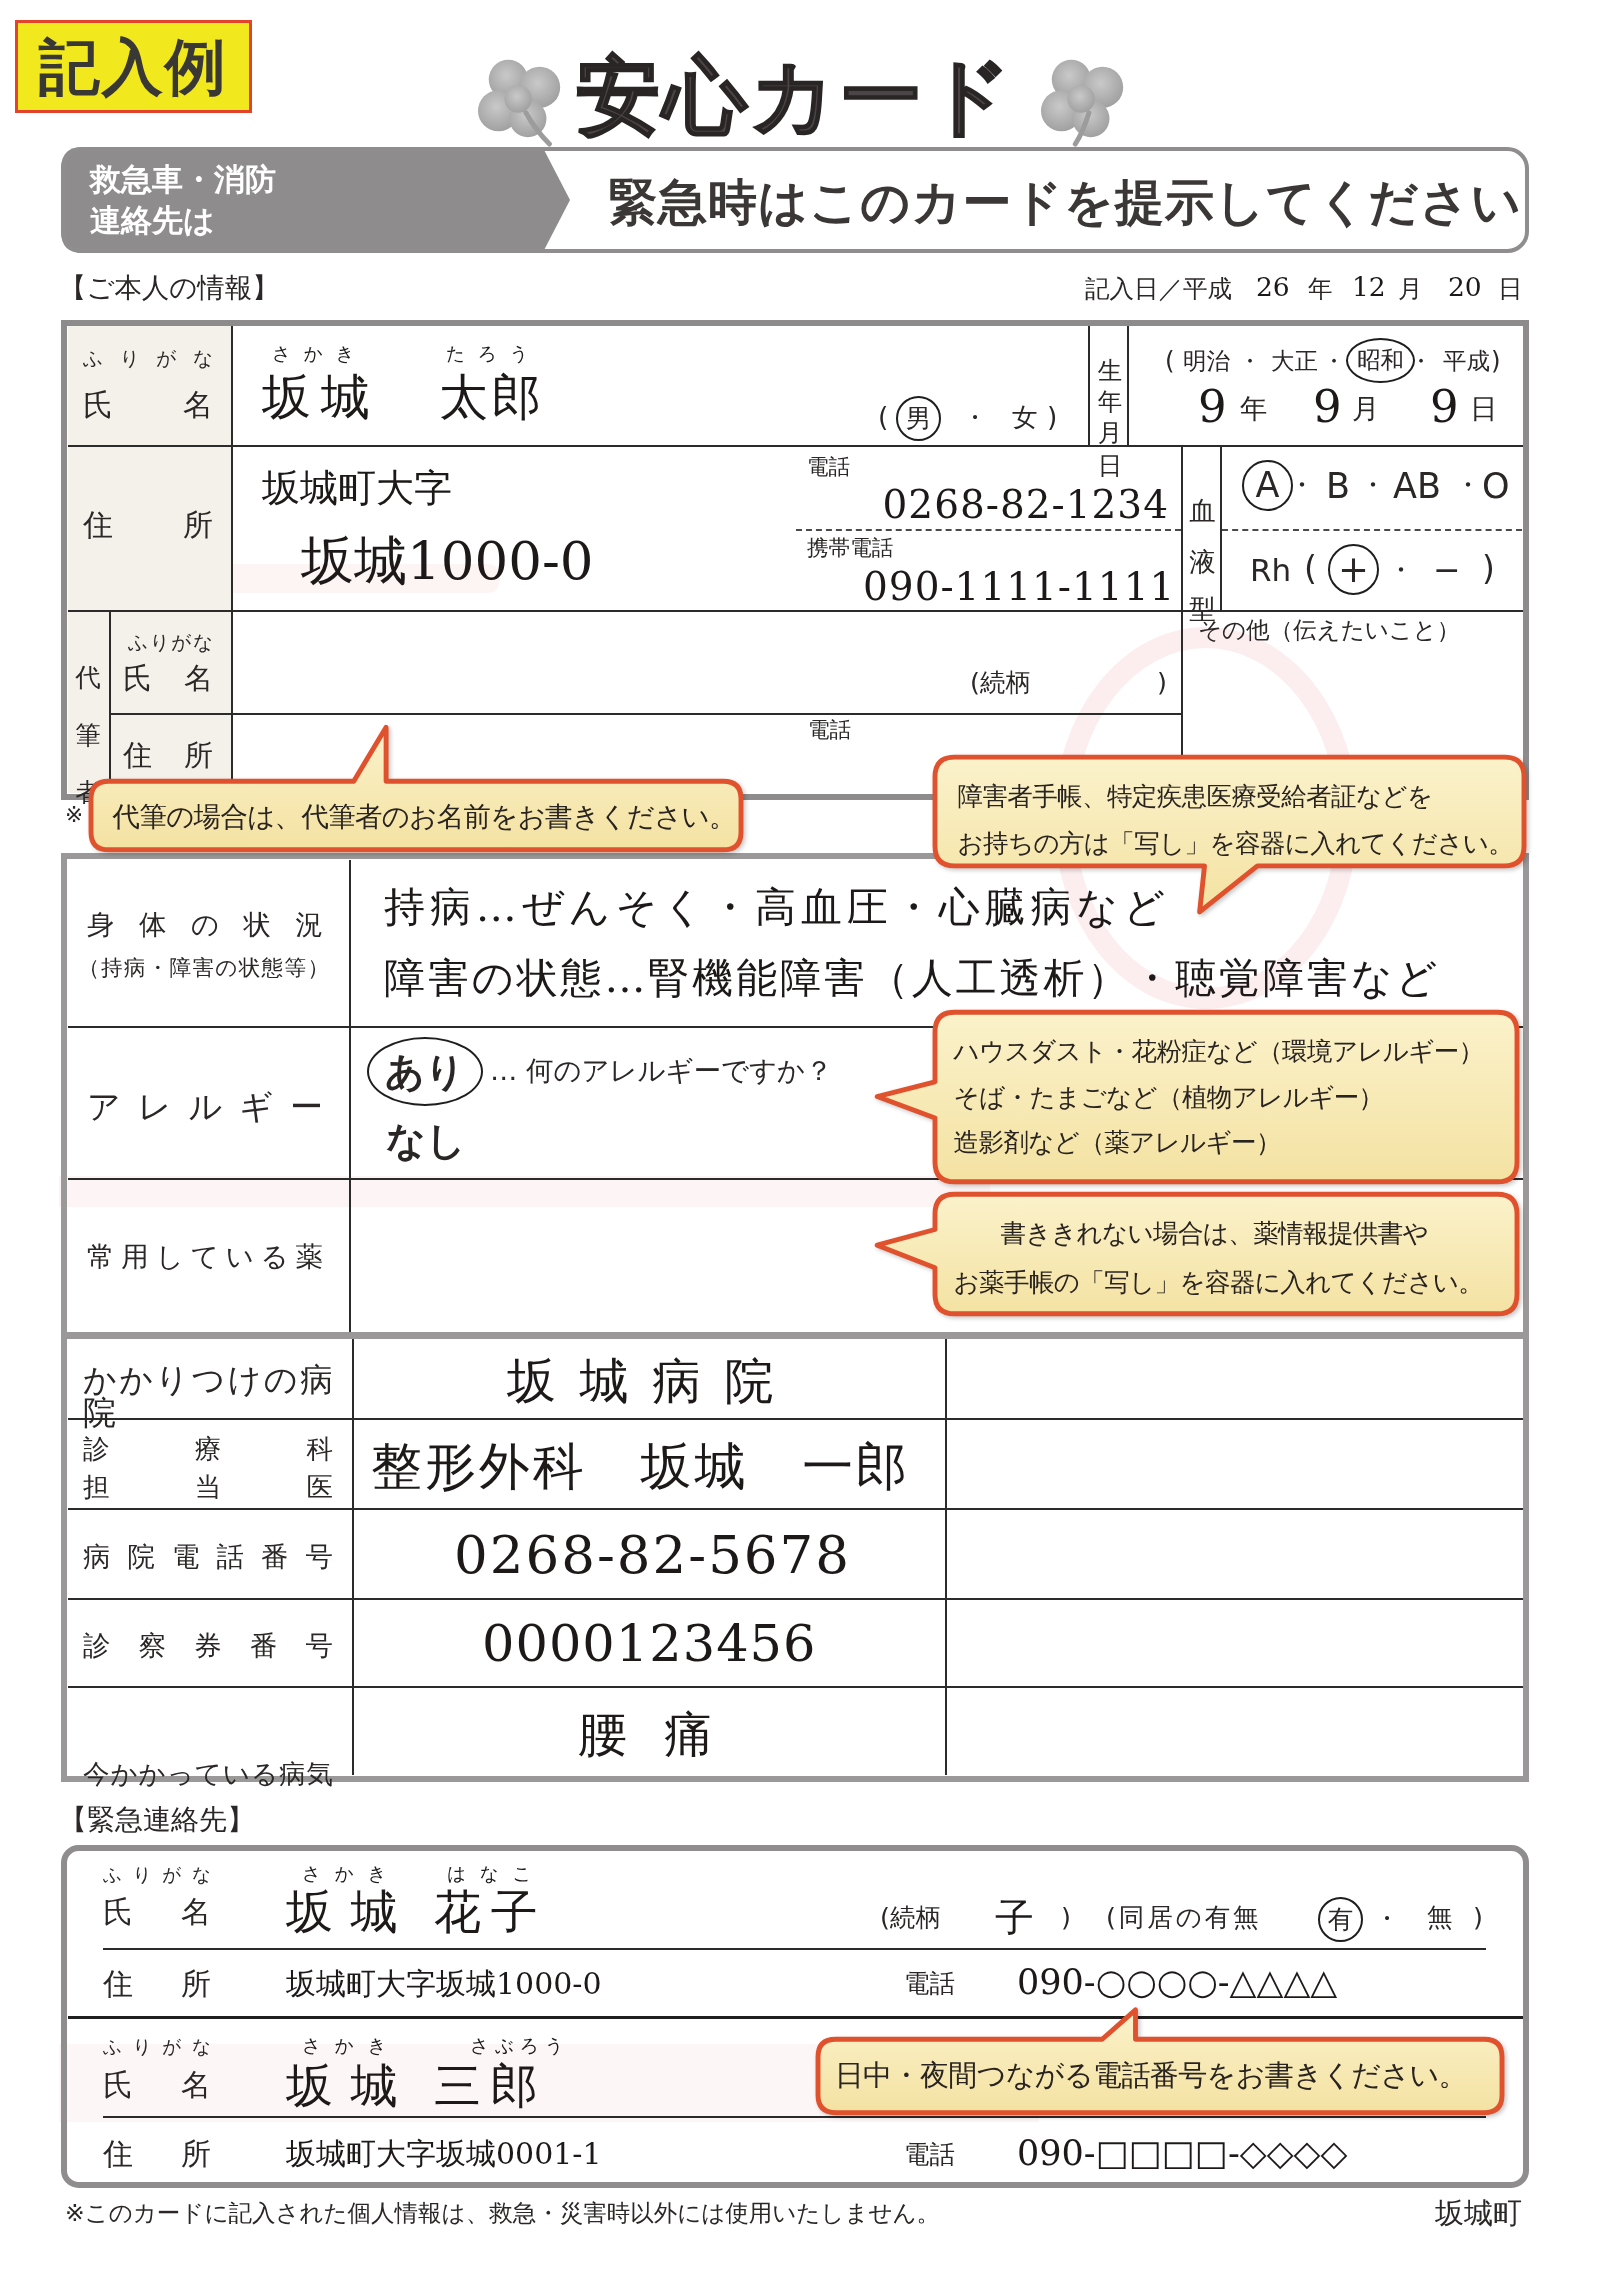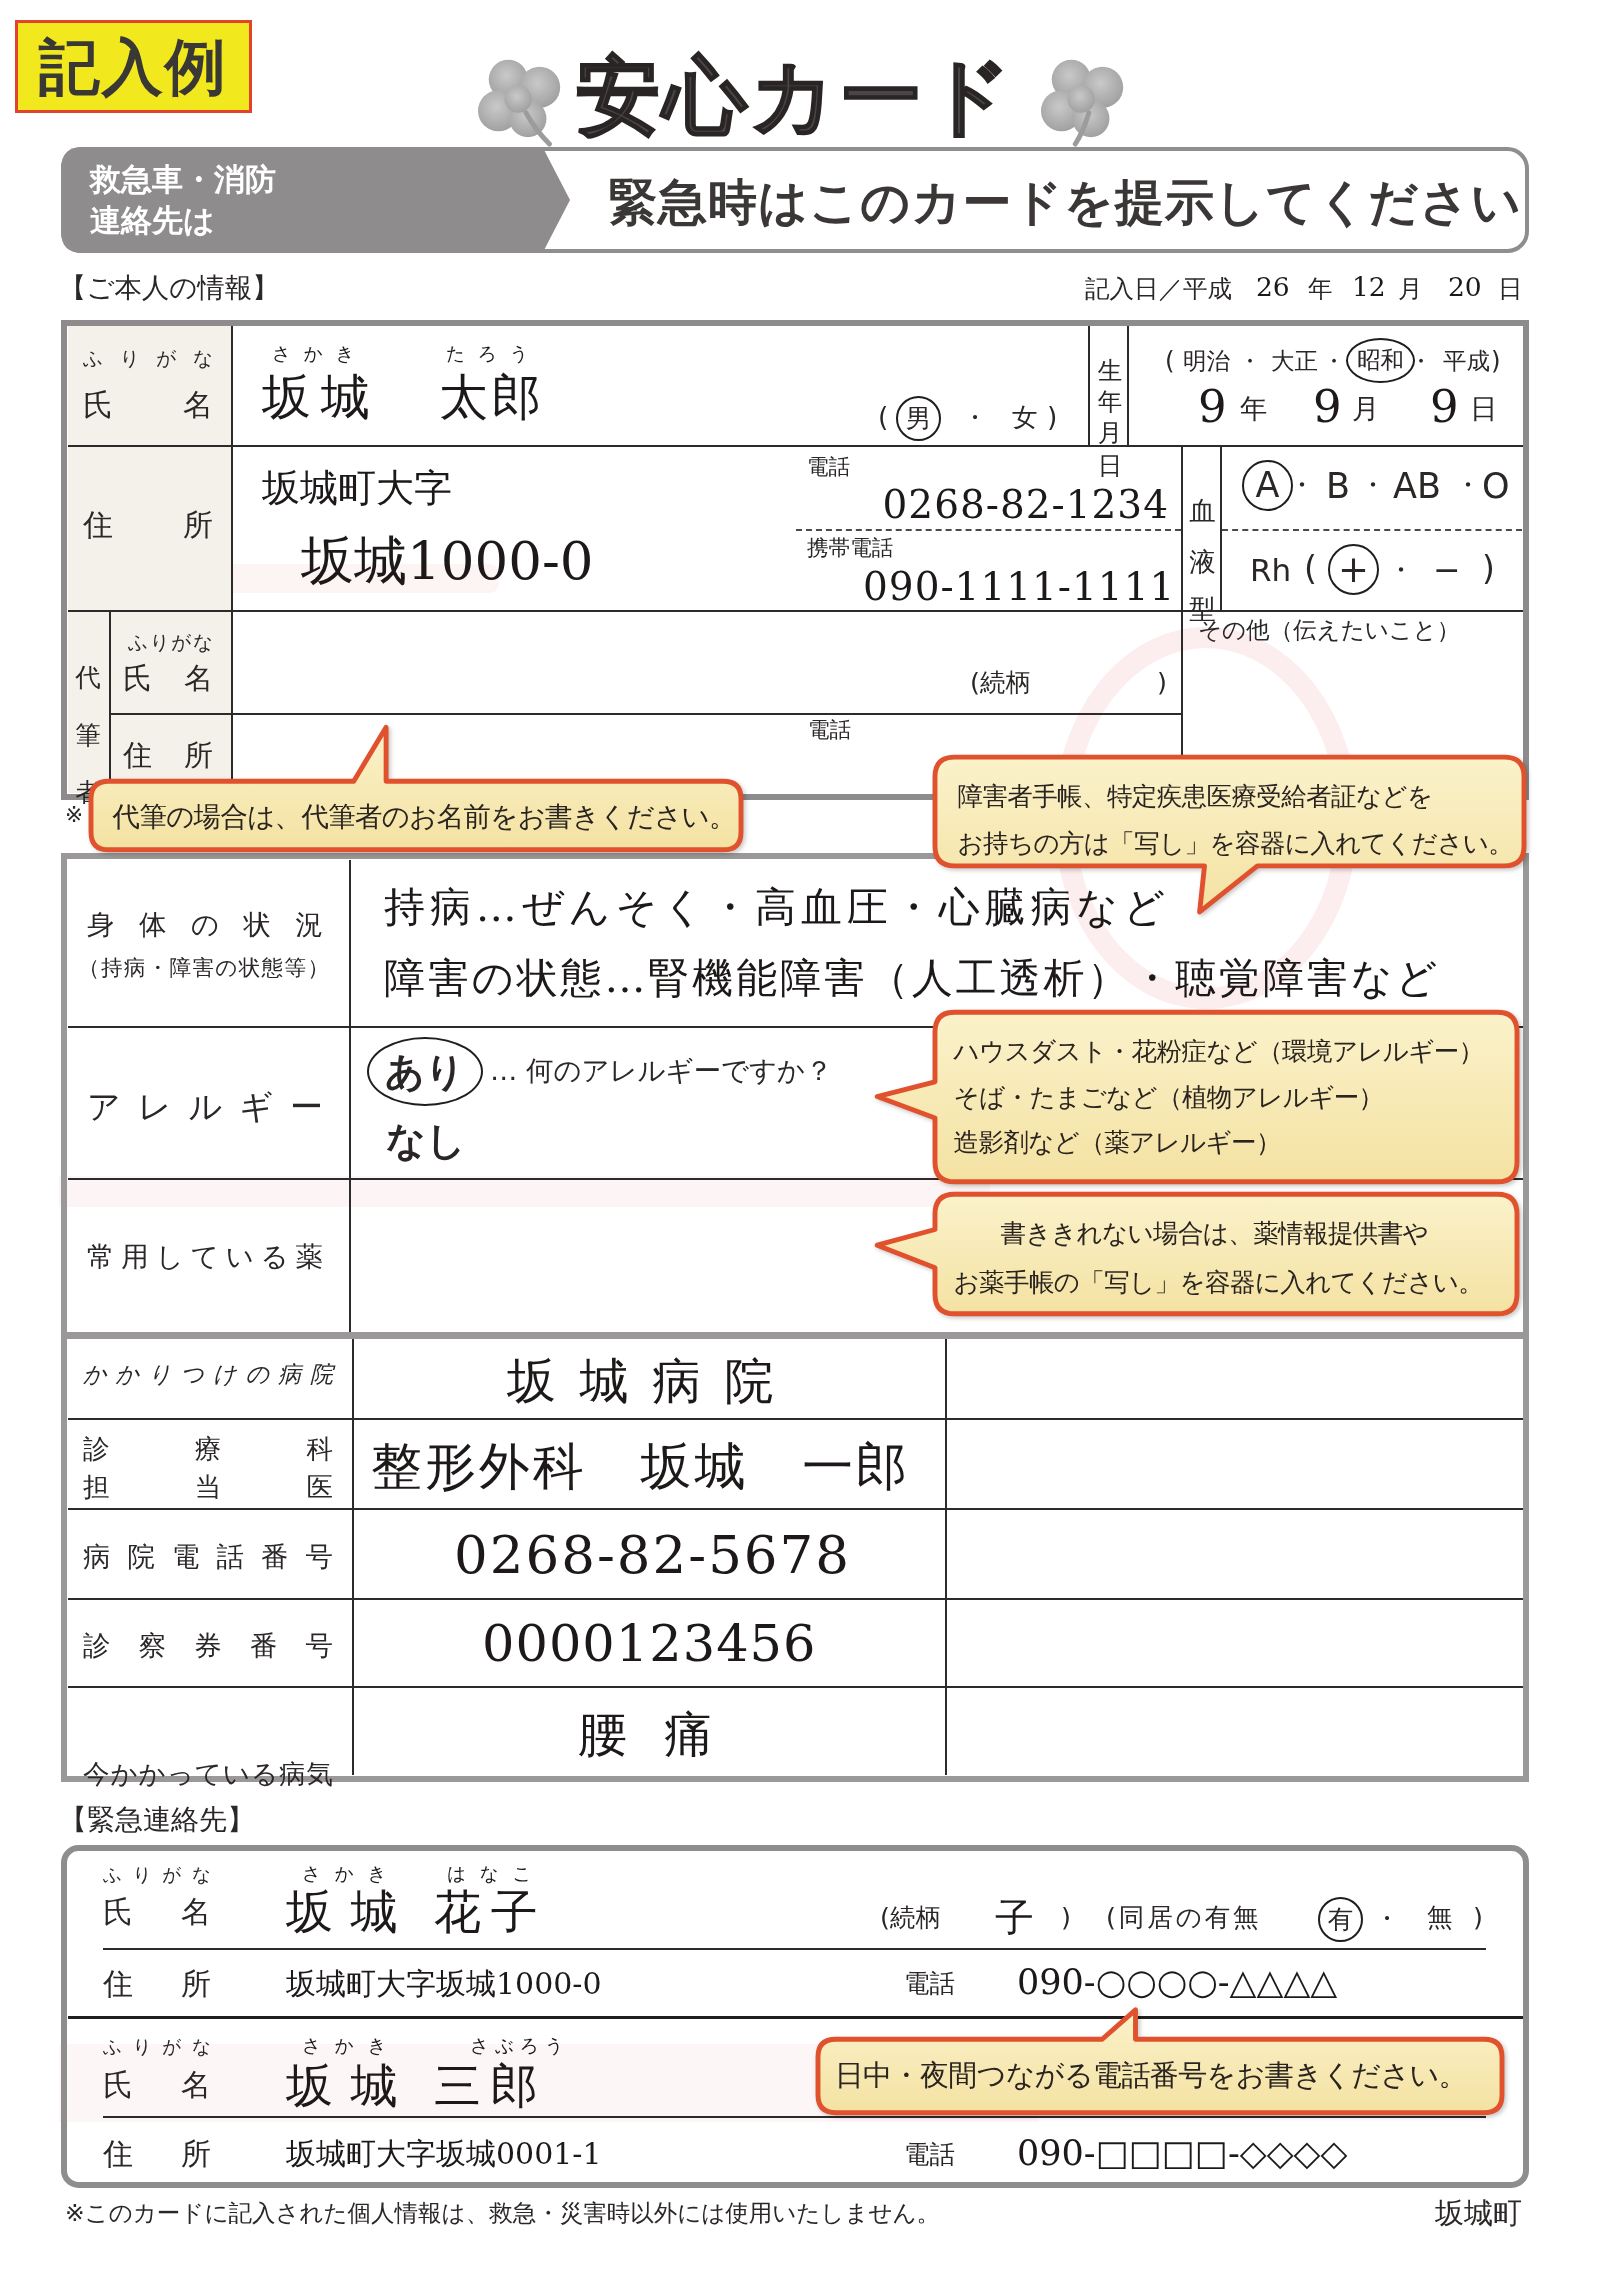--- a/index.html
+++ b/index.html
@@ -207,21 +207,21 @@
 
 <section>
   <div class="frame" style="left:61px;top:1332px;width:1468px;height:450px;border-color:#9a9898;"></div>
   <div class="ln" style="left:352px;top:1339px;width:2px;height:436px;"></div>
   <div class="ln" style="left:945px;top:1339px;width:2px;height:436px;"></div>
   <div class="ln" style="left:68px;top:1418px;width:1455px;height:2px;"></div>
   <div class="ln" style="left:68px;top:1508px;width:1455px;height:2px;"></div>
   <div class="ln" style="left:68px;top:1598px;width:1455px;height:2px;"></div>
   <div class="ln" style="left:68px;top:1686px;width:1455px;height:2px;"></div>
 
-  <div class="a j" style="left:83px;top:1363px;width:250px;font-size:23px;font-style:italic;">かかりつけの病院</div>
+  <div class="a j" style="left:83px;top:1363px;width:250px;font-size:33px;">かかりつけの病院</div>
   <div class="a serif" style="left:507px;top:1357px;font-size:49px;letter-spacing:23.5px;">坂城病院</div>
 
   <div class="a j" style="left:83px;top:1436px;width:250px;font-size:26.5px;">診療科</div>
   <div class="a j" style="left:83px;top:1474px;width:250px;font-size:26.5px;">担当医</div>
   <div class="a serif" style="left:371px;top:1441px;font-size:51px;letter-spacing:2.9px;">整形外科　坂城　一郎</div>
 
   <div class="a j" style="left:83px;top:1543px;width:250px;font-size:27.4px;">病院電話番号</div>
   <div class="a serif" style="left:454px;top:1528px;font-size:53px;letter-spacing:2px;">0268-82-5678</div>
 
   <div class="a j" style="left:83px;top:1632px;width:250px;font-size:27.4px;">診察券番号</div>

